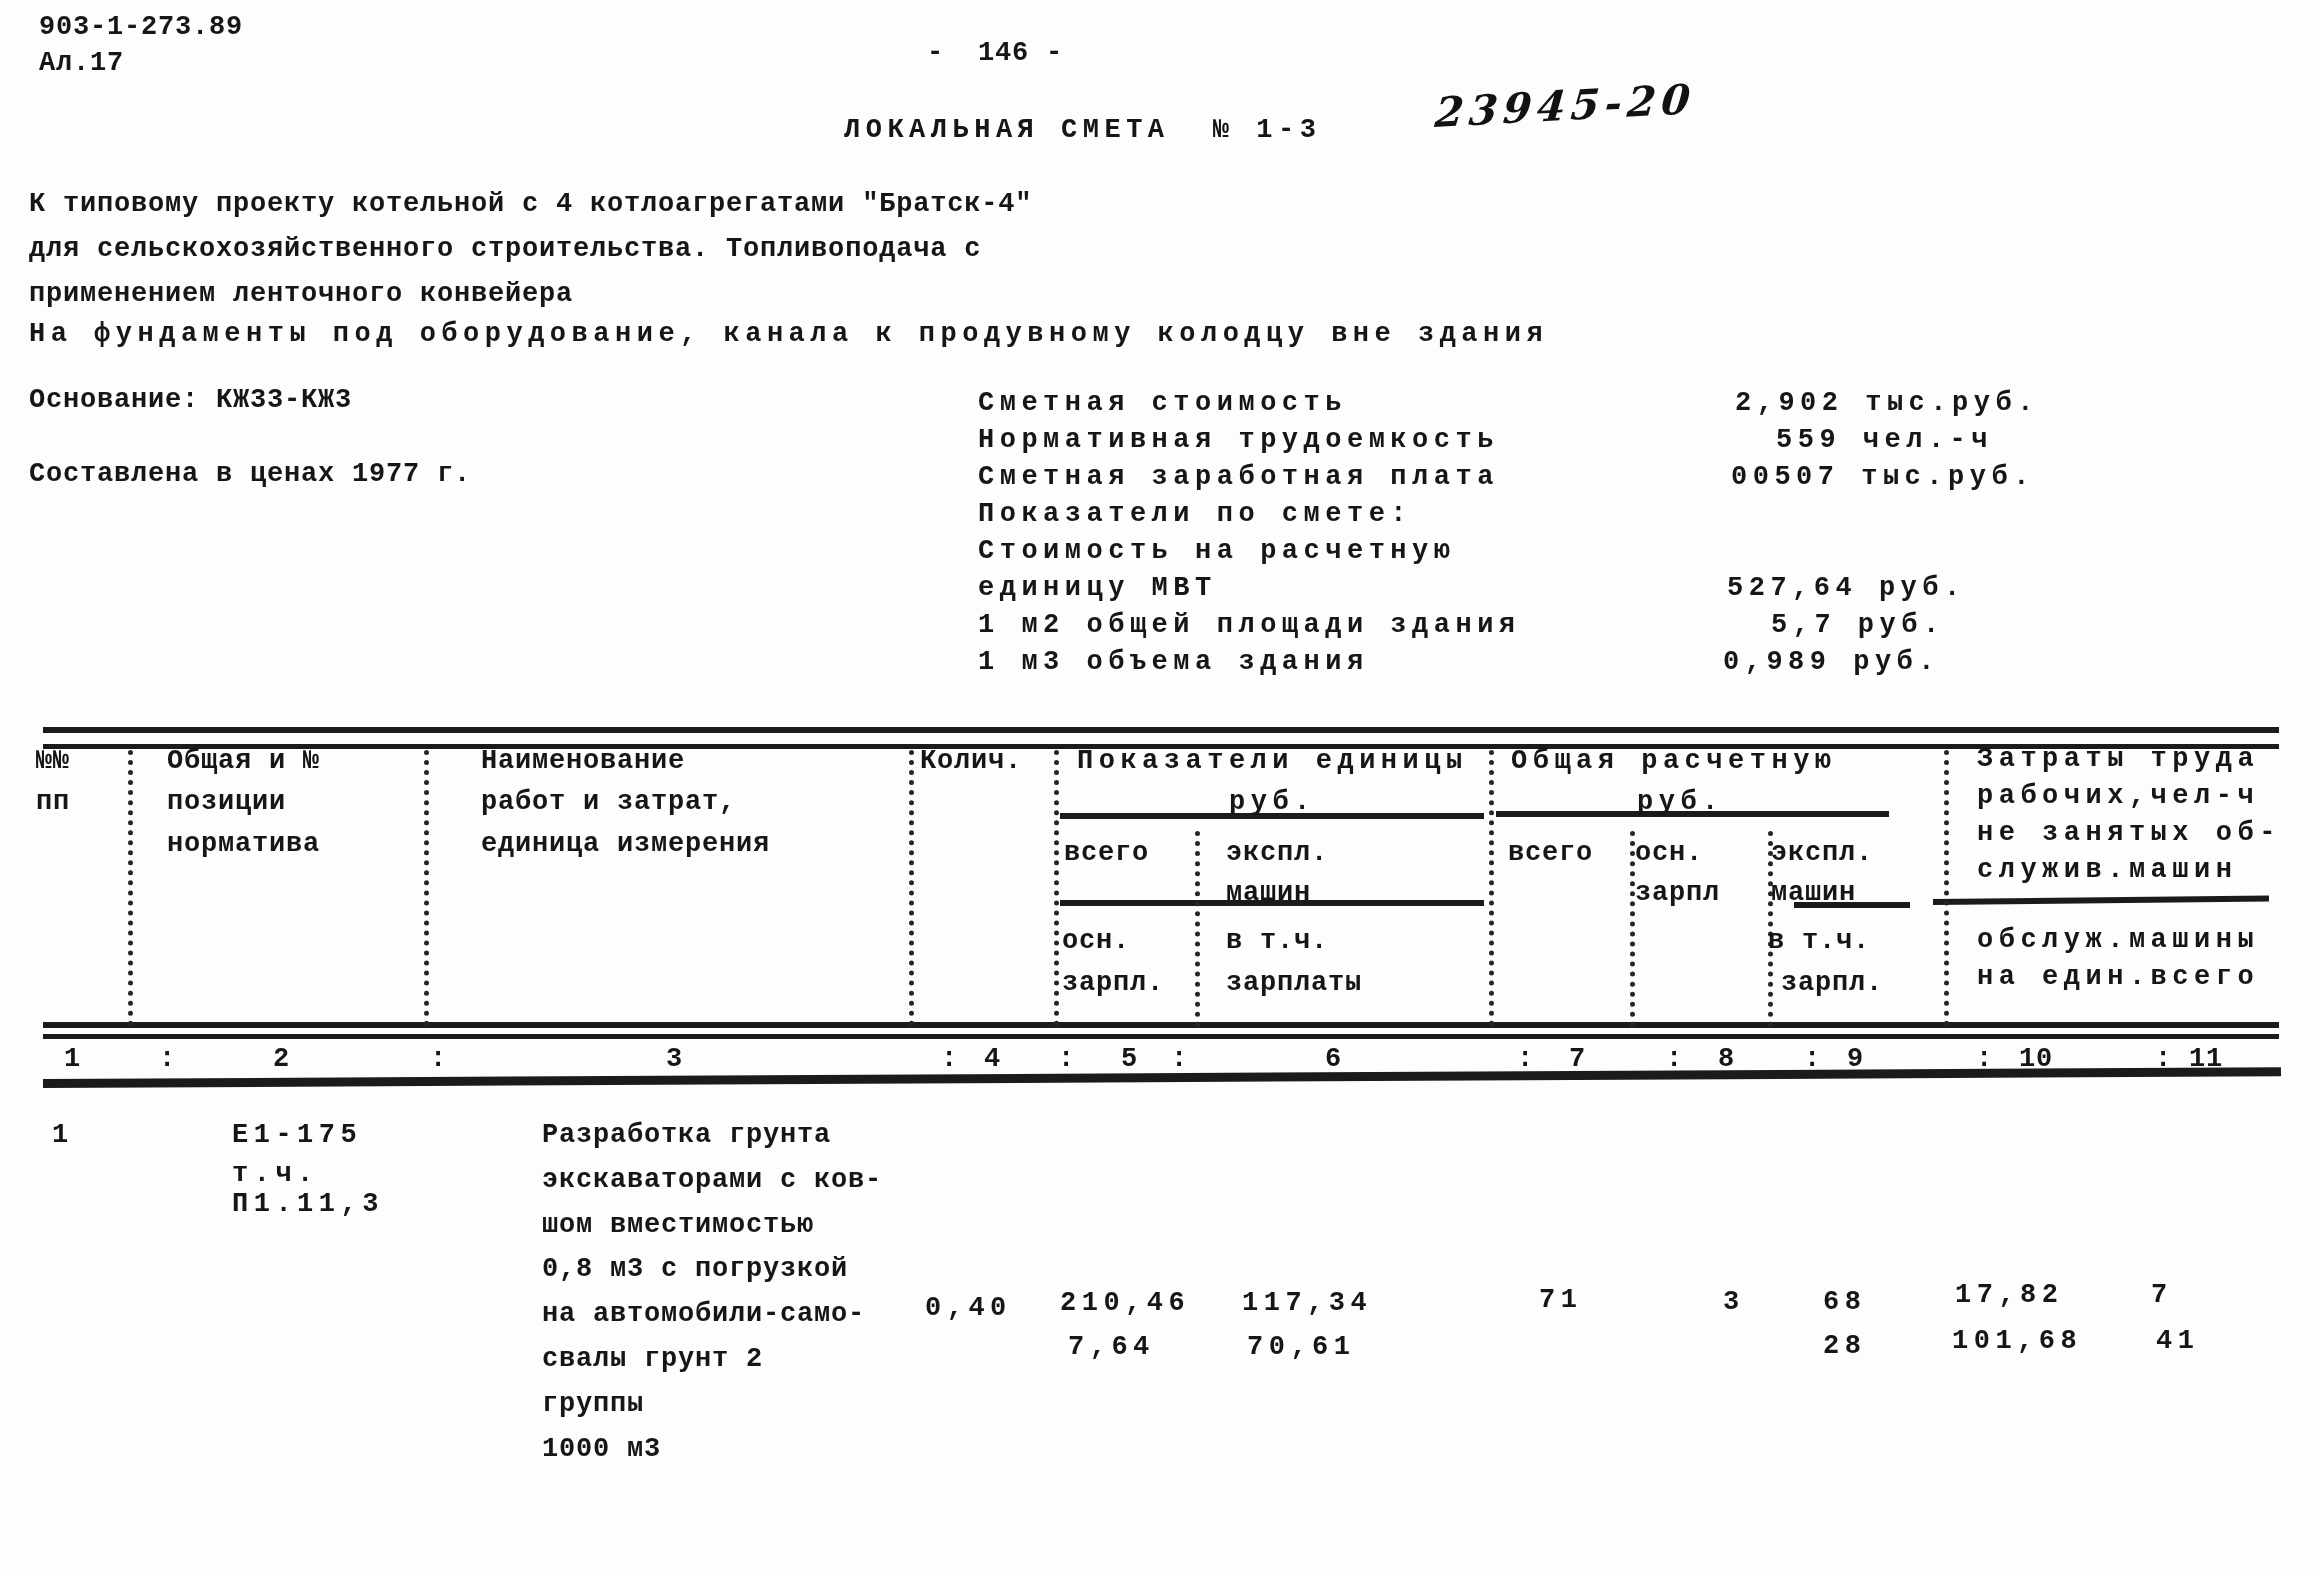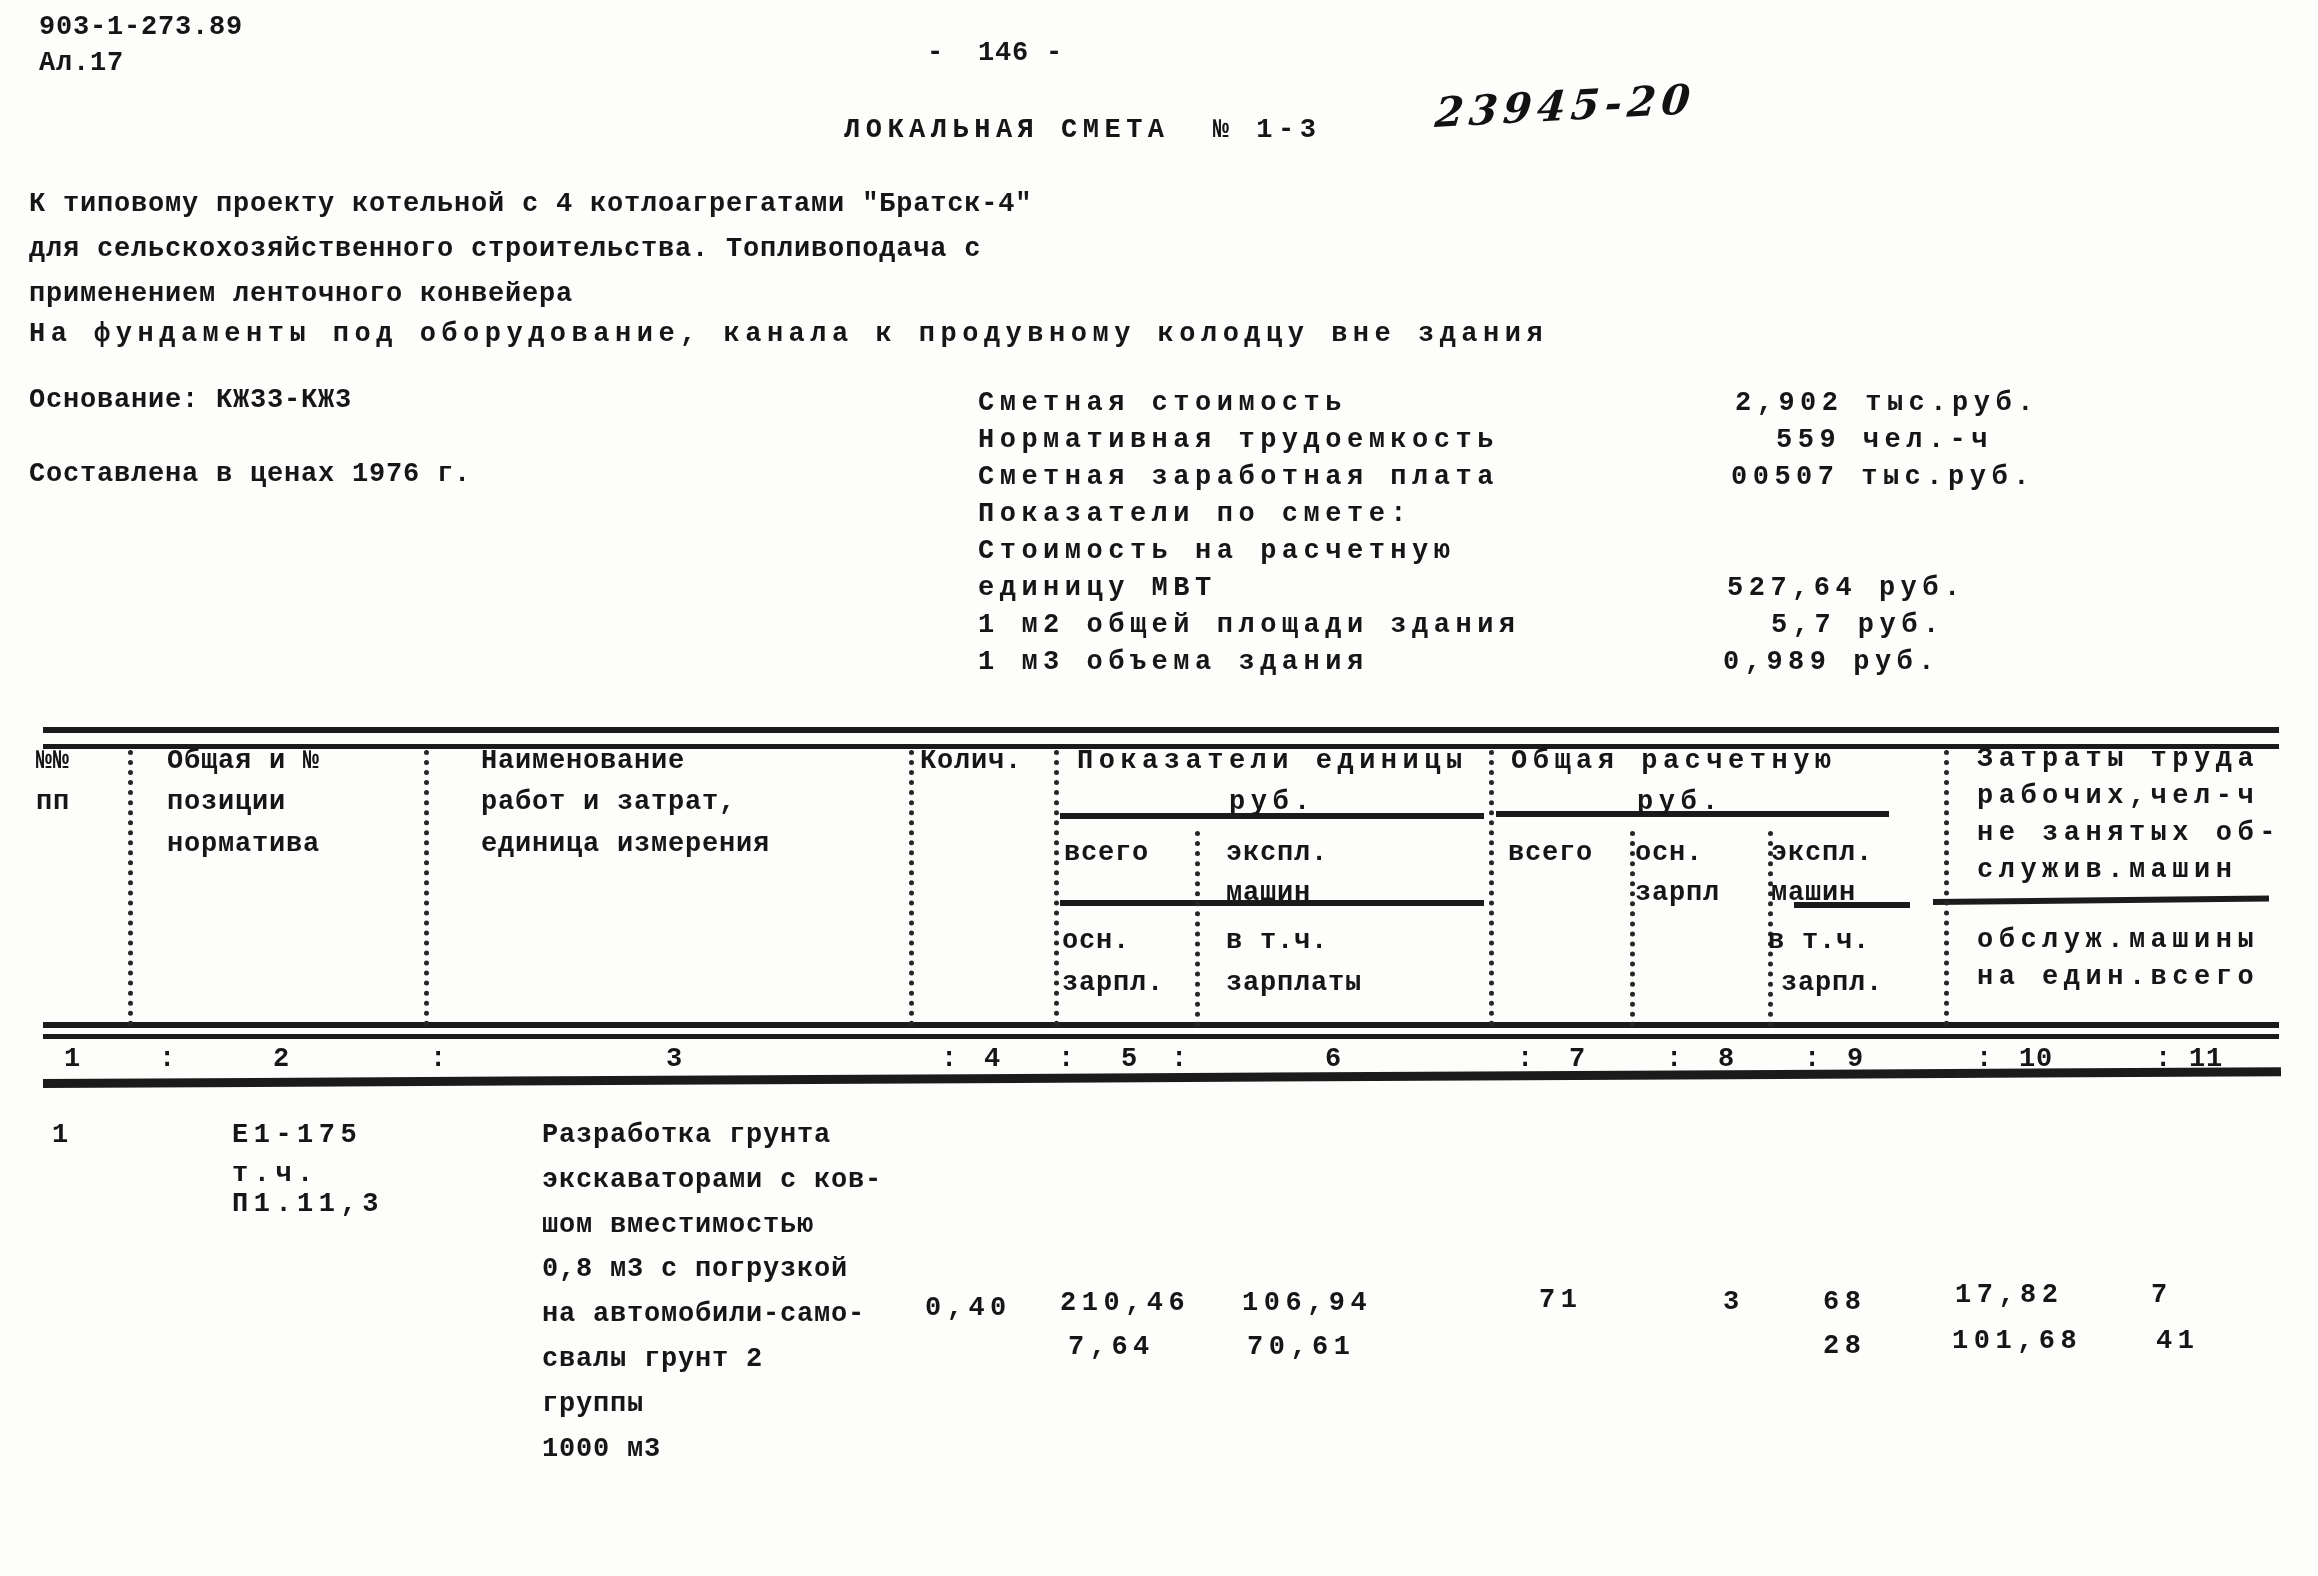--- a/index.html
+++ b/index.html
@@ -45,21 +45,21 @@
   <span class="stamp" style="left:1435px;top:82px">23945-20</span>
 
   <div>
     <span class="t" style="left:29px;top:190px">К типовому проекту котельной с 4 котлоагрегатами "Братск-4"</span>
     <span class="t" style="left:29px;top:235px">для сельскохозяйственного строительства. Топливоподача с</span>
     <span class="t" style="left:29px;top:280px">применением ленточного конвейера</span>
     <span class="t w" style="left:29px;top:320px">На фундаменты под оборудование, канала к продувному колодцу вне здания</span>
   </div>
 
   <span class="t" style="left:29px;top:386px">Основание: КЖ33-КЖ3</span>
-  <span class="t" style="left:29px;top:460px">Составлена в ценах 1976 г.</span>
+  <span class="t" style="left:29px;top:460px">Составлена в ценах 1977 г.</span>
 
   <div>
     <span class="t w" style="left:978px;top:389px">Сметная стоимость</span>
     <span class="t w" style="left:978px;top:426px">Нормативная трудоемкость</span>
     <span class="t w" style="left:978px;top:463px">Сметная заработная плата</span>
     <span class="t w" style="left:978px;top:500px">Показатели по смете:</span>
     <span class="t w" style="left:978px;top:537px">Стоимость на расчетную</span>
     <span class="t w" style="left:978px;top:574px">единицу МВТ</span>
     <span class="t w" style="left:978px;top:611px">1 м2 общей площади здания</span>
     <span class="t w" style="left:978px;top:648px">1 м3 объема здания</span>
@@ -178,21 +178,21 @@
       <span class="t" style="left:542px;top:1300px">на автомобили-само-</span>
       <span class="t" style="left:542px;top:1345px">свалы грунт 2</span>
       <span class="t" style="left:542px;top:1390px">группы</span>
       <span class="t" style="left:542px;top:1435px">1000 м3</span>
 
       <span class="t w" style="left:925px;top:1294px">0,40</span>
 
       <span class="t w" style="left:1060px;top:1289px">210,46</span>
       <span class="t w" style="left:1068px;top:1333px">7,64</span>
 
-      <span class="t w" style="left:1242px;top:1289px">106,94</span>
+      <span class="t w" style="left:1242px;top:1289px">117,34</span>
       <span class="t w" style="left:1247px;top:1333px">70,61</span>
 
       <span class="t w" style="left:1539px;top:1286px">71</span>
       <span class="t w" style="left:1723px;top:1288px">3</span>
 
       <span class="t w" style="left:1823px;top:1288px">68</span>
       <span class="t w" style="left:1823px;top:1332px">28</span>
 
       <span class="t w" style="left:1955px;top:1281px">17,82</span>
       <span class="t w" style="left:1952px;top:1327px">101,68</span>

